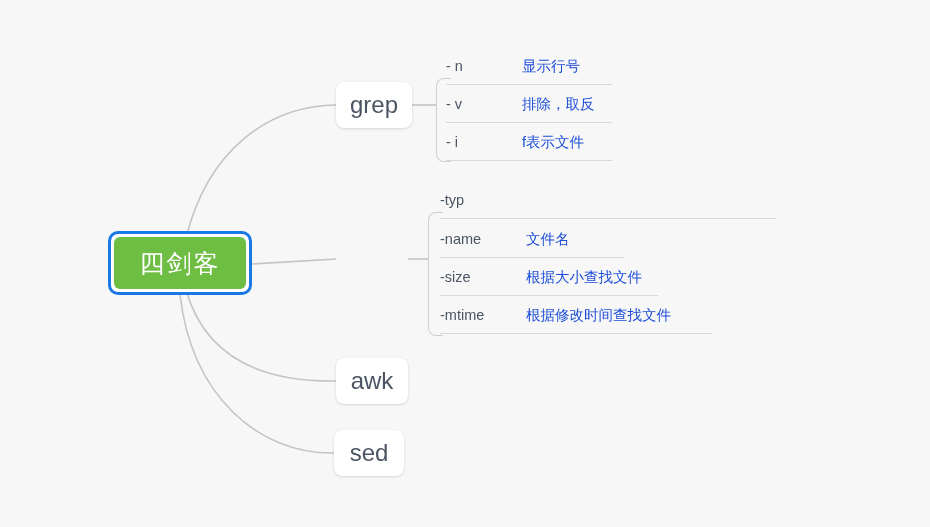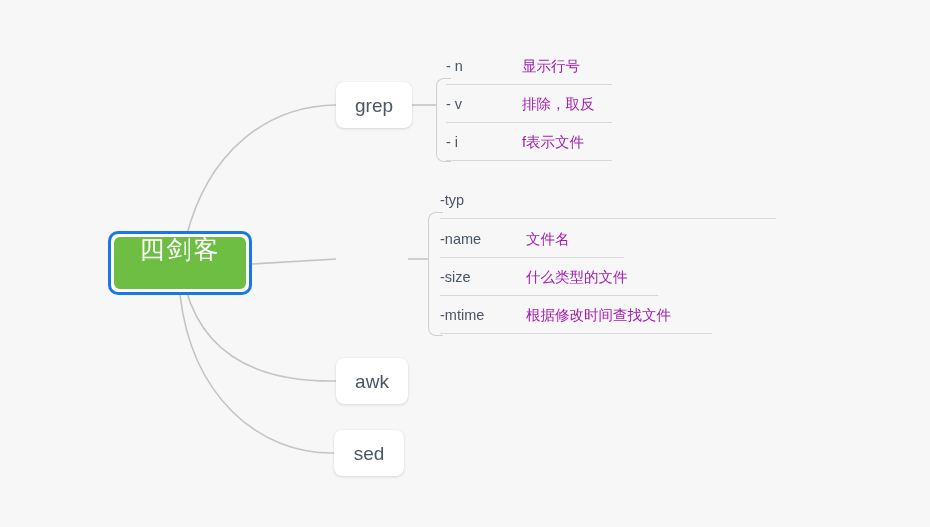--- a/index.html
+++ b/index.html
@@ -40,21 +40,21 @@
     padding: 3px;
     z-index: 5;
   }
   .root-fill {
     width: 100%;
     height: 100%;
     box-sizing: border-box;
     background: #6fbe44;
     border-radius: 6px;
     display: flex;
-    align-items: flex-start;
+    align-items: center;
     justify-content: center;
   }
   .root-label {
     color: #ffffff;
     font-size: 25px;
     letter-spacing: 2px;
     line-height: 1;
     white-space: nowrap;
   }
 
@@ -64,21 +64,21 @@
     background: #ffffff;
     border-radius: 8px;
     box-shadow: 0 1px 3px rgba(0,0,0,0.13), 0 0 1px rgba(0,0,0,0.08);
     display: flex;
     align-items: center;
     justify-content: center;
     z-index: 4;
   }
   .branch-label {
     color: #4b5563;
-    font-size: 19px;
+    font-size: 24px;
     line-height: 1;
     white-space: nowrap;
   }
 
   
   .leaf {
     position: absolute;
     z-index: 3;
     white-space: nowrap;
     color: #4b5563;
@@ -90,21 +90,21 @@
     height: 100%;
     display: flex;
     align-items: center;
   }
   .leaf-key {
     display: inline-block;
     color: #4b5563;
   }
   .leaf-desc {
     display: inline-block;
-    color: #a21caf;
+    color: #1d4ed8;
   }
   .leaf-underline {
     position: absolute;
     left: 0;
     bottom: 0;
     height: 1px;
     background: #d8d8d8;
   }
 
   
@@ -189,21 +189,21 @@
     <div class="leaf-inner">
       <span class="leaf-key" style="width:86px;">-name</span>
       <span class="leaf-desc">文件名</span>
     </div>
     <div class="leaf-underline" style="width:184px;"></div>
   </div>
 
   <div class="leaf" style="left:440px; top:258px; width:218px;">
     <div class="leaf-inner">
       <span class="leaf-key" style="width:86px;">-size</span>
-      <span class="leaf-desc">什么类型的文件</span>
+      <span class="leaf-desc">根据大小查找文件</span>
     </div>
     <div class="leaf-underline" style="width:218px;"></div>
   </div>
 
   <div class="leaf" style="left:440px; top:296px; width:272px;">
     <div class="leaf-inner">
       <span class="leaf-key" style="width:86px;">-mtime</span>
       <span class="leaf-desc">根据修改时间查找文件</span>
     </div>
     <div class="leaf-underline" style="width:272px;"></div>

